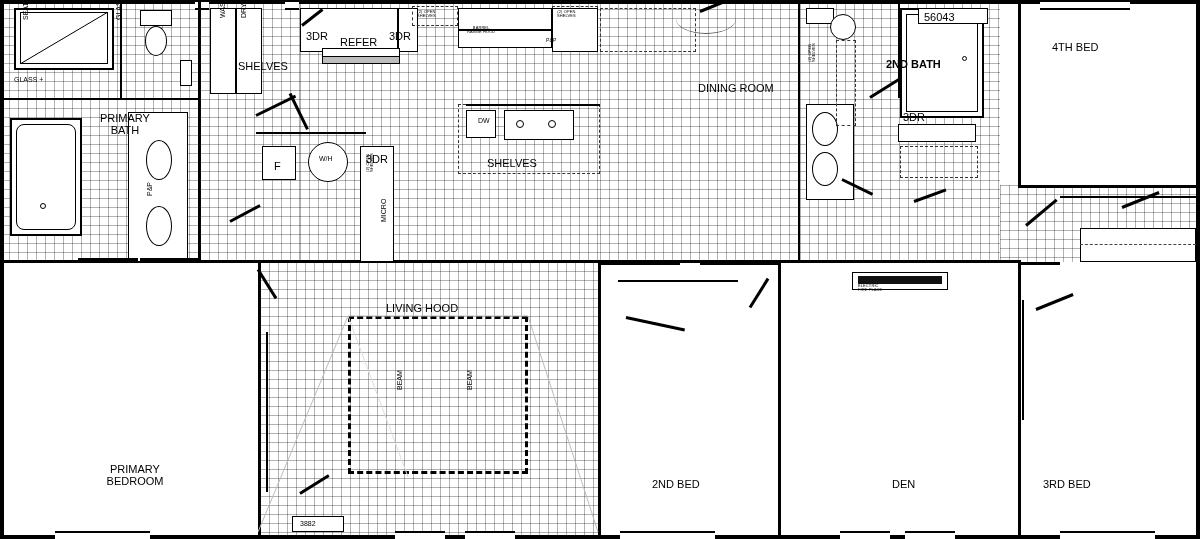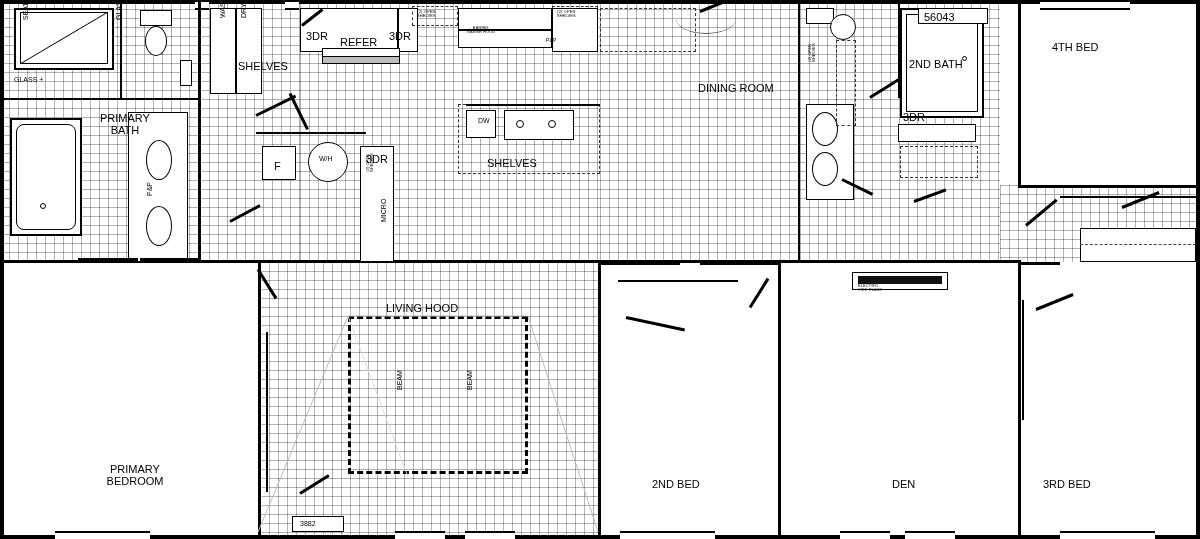--- a/index.html
+++ b/index.html
@@ -174,21 +174,21 @@
   <div class="wall" style="left:1020px;top:262px;width:40px;height:3px;"></div>
   <div class="wall" style="left:266px;top:332px;width:2px;height:160px;"></div>
   <div class="wall" style="left:1022px;top:300px;width:2px;height:120px;"></div>
   <div class="wall" style="left:1060px;top:196px;width:136px;height:2px;"></div>
 
   <div class="lbl room ctr" style="left:70px;top:112px;width:110px;">PRIMARY
 BATH</div>
   <div class="lbl room" style="left:238px;top:60px;">SHELVES</div>
   <div class="lbl room" style="left:487px;top:157px;">SHELVES</div>
   <div class="lbl room" style="left:662px;top:82px;padding-left:36px;">DINING ROOM</div>
-  <div class="lbl room" style="left:909px;top:58px;">2ND BATH</div>
+  <div class="lbl room" style="left:886px;top:58px;font-weight:bold;">2ND BATH</div>
   <div class="lbl room" style="left:1052px;top:41px;">4TH BED</div>
   <div class="lbl room" style="left:386px;top:302px;">LIVING HOOD</div>
   <div class="lbl room ctr" style="left:85px;top:463px;width:100px;">PRIMARY
 BEDROOM</div>
   <div class="lbl room" style="left:652px;top:478px;">2ND BED</div>
   <div class="lbl room" style="left:892px;top:478px;">DEN</div>
   <div class="lbl room" style="left:1043px;top:478px;">3RD BED</div>
 
   <div class="lbl md" style="left:924px;top:11px;">56043</div>
   <div class="lbl sm" style="left:300px;top:520px;">3882</div>

